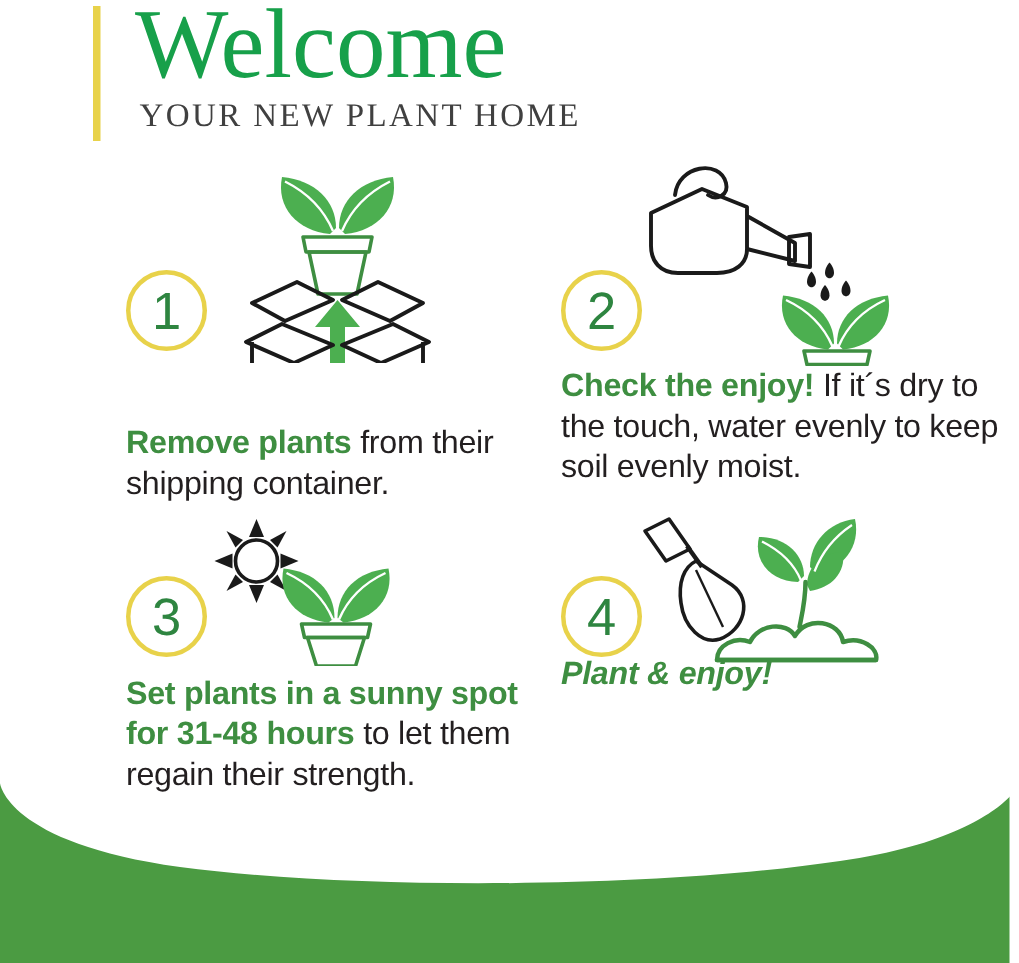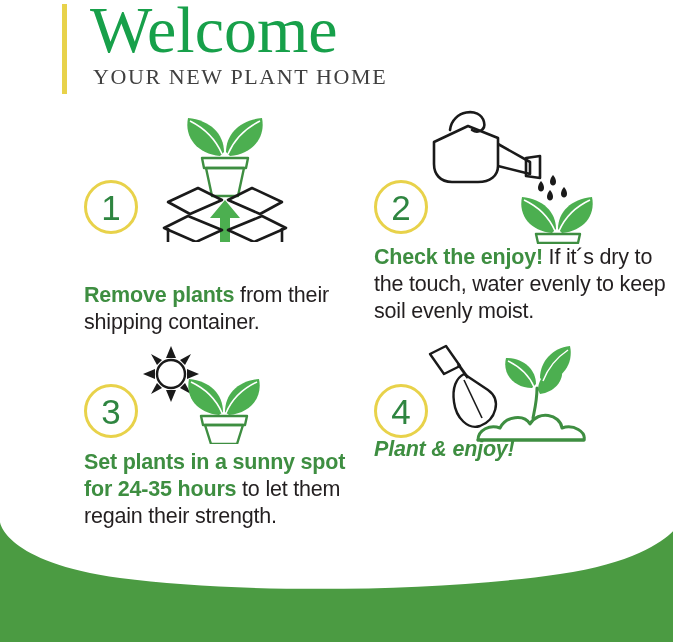--- a/index.html
+++ b/index.html
@@ -210,21 +210,21 @@
         <path d="M100 68 C100 50 87 37 66 35 C62 54 75 69 96 71 Z" fill="#4CAF50"></path>
         <path d="M102 68 C102 50 115 37 136 35 C140 54 127 69 106 71 Z" fill="#4CAF50"></path>
         <path d="M68 38 C83 45 93 55 99 69" fill="none" stroke="#ffffff" stroke-width="1.6"></path>
         <path d="M134 38 C119 45 109 55 103 69" fill="none" stroke="#ffffff" stroke-width="1.6"></path>
 
         <path d="M78 72 L124 72 L122 81 L80 81 Z" fill="none" stroke="#3E8E41" stroke-width="2.4" stroke-linejoin="round"></path>
         <path d="M82 81 L120 81 L114 100 L88 100 Z" fill="none" stroke="#3E8E41" stroke-width="2.4" stroke-linejoin="round"></path>
       </svg>
     </div>
     <div class="step-text">
-      <span class="lead">Set plants in a sunny spot for 24-35 hours</span><span> to let them regain their strength.</span>
+      <span class="lead">Set plants in a sunny spot for 31-48 hours</span><span> to let them regain their strength.</span>
     </div>
   </div>
 
   <div class="step" id="step-4">
     <div class="badge">4</div>
     <div class="step-icon">
       <svg width="200" height="100" viewBox="0 0 200 100">
 
         <path d="M10 10 L26 2 L40 22 L24 30 Z" fill="none" stroke="#1A1A1A" stroke-width="2.4" stroke-linejoin="round"></path>
         <path d="M38 20 L48 34" fill="none" stroke="#1A1A1A" stroke-width="3"></path>

